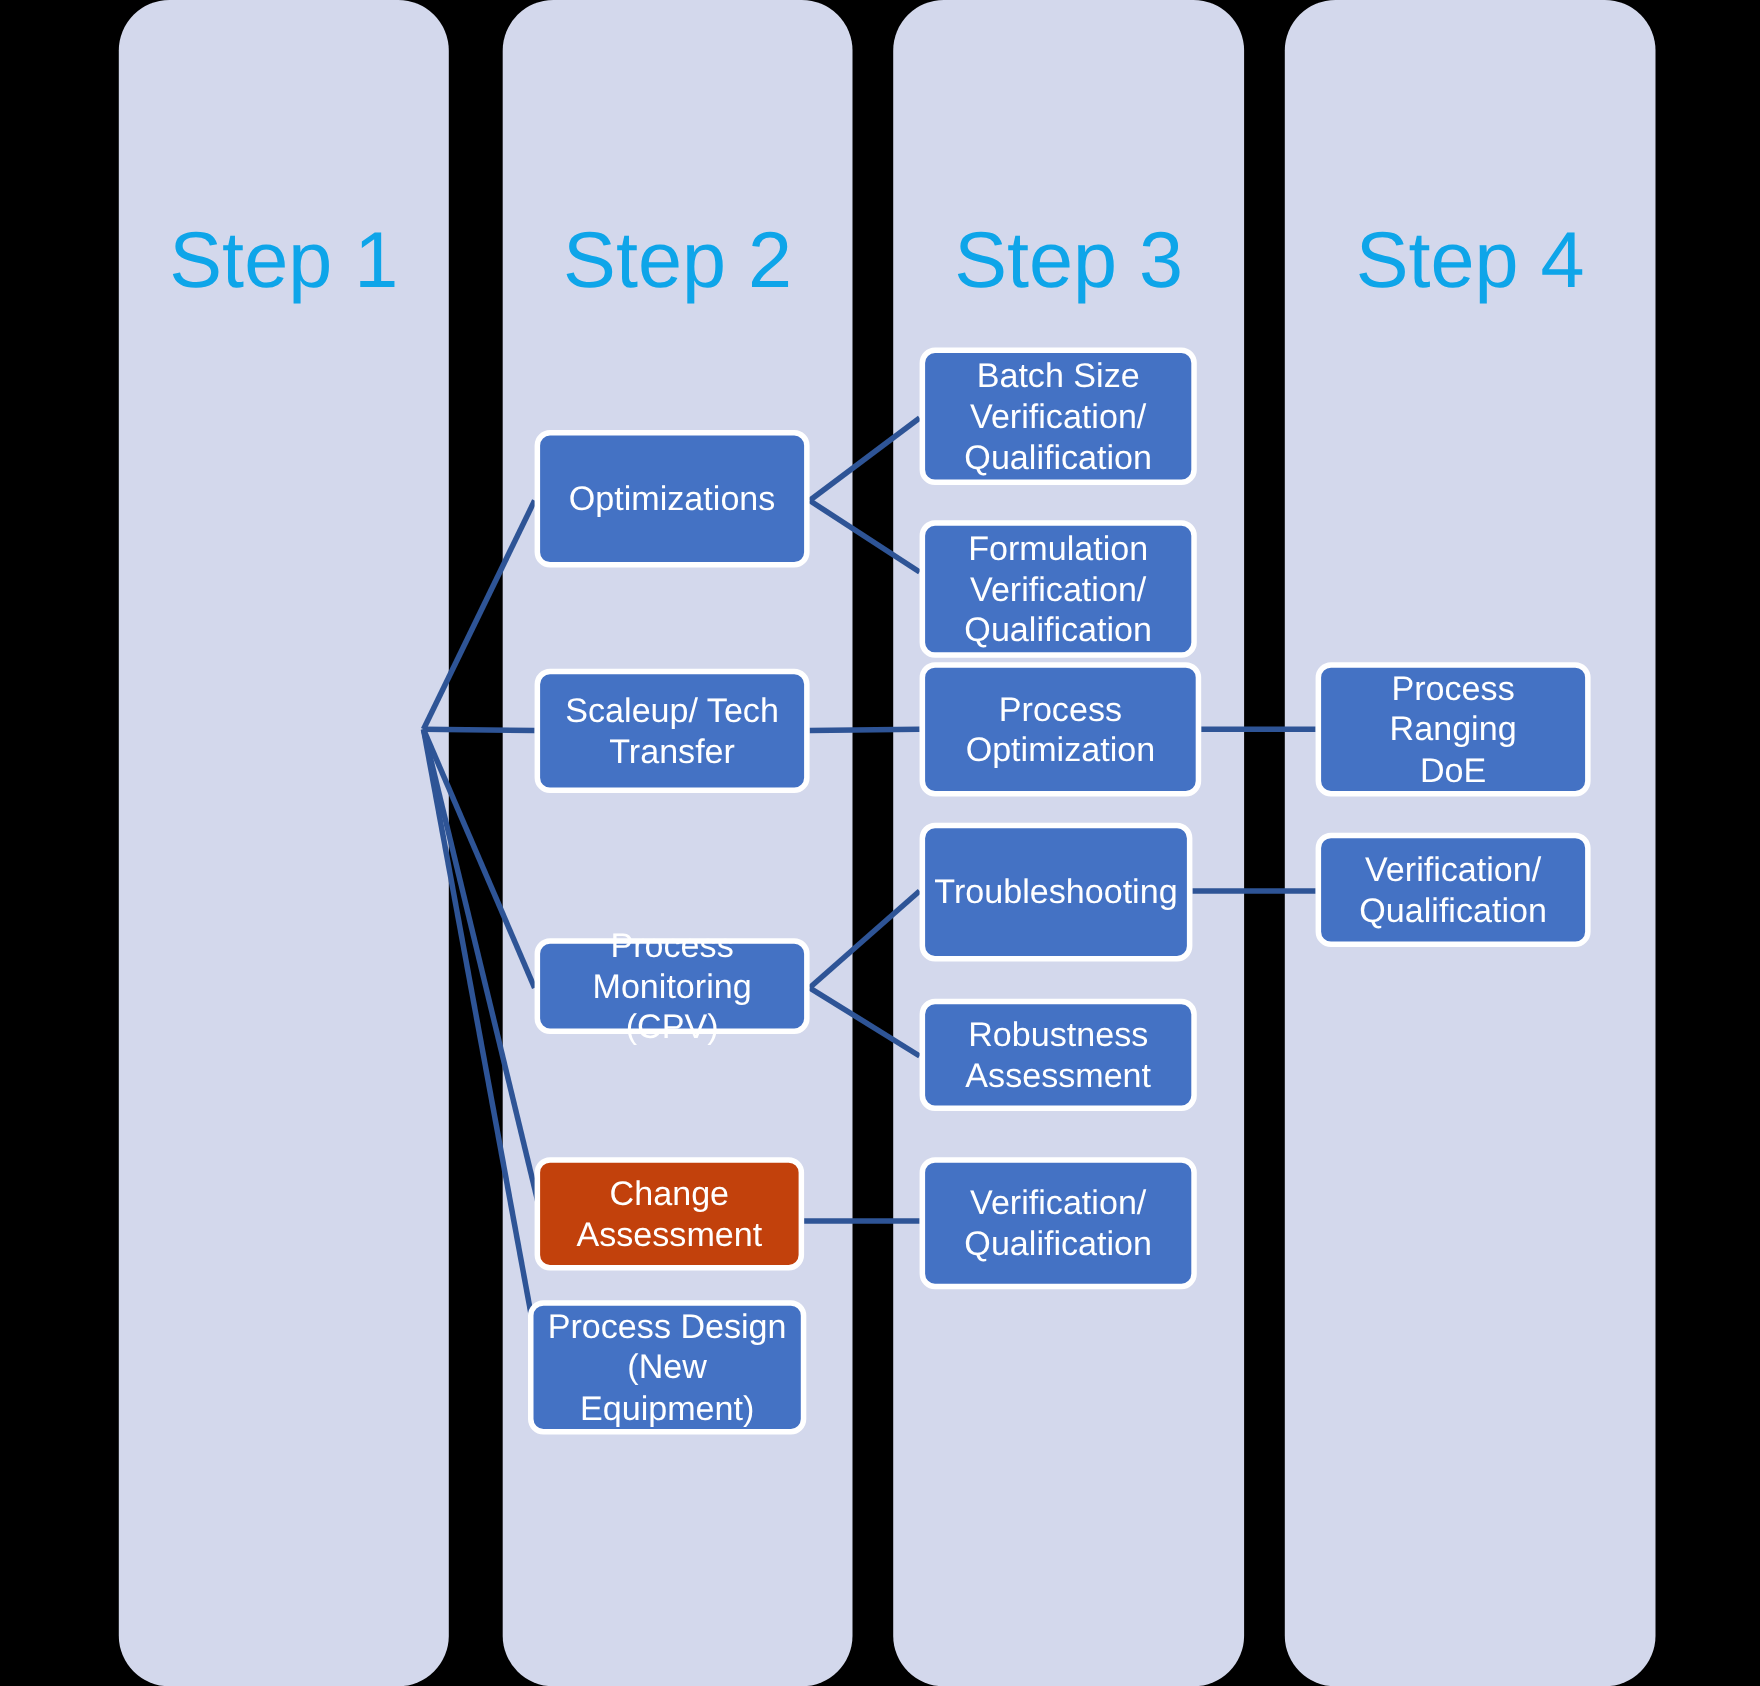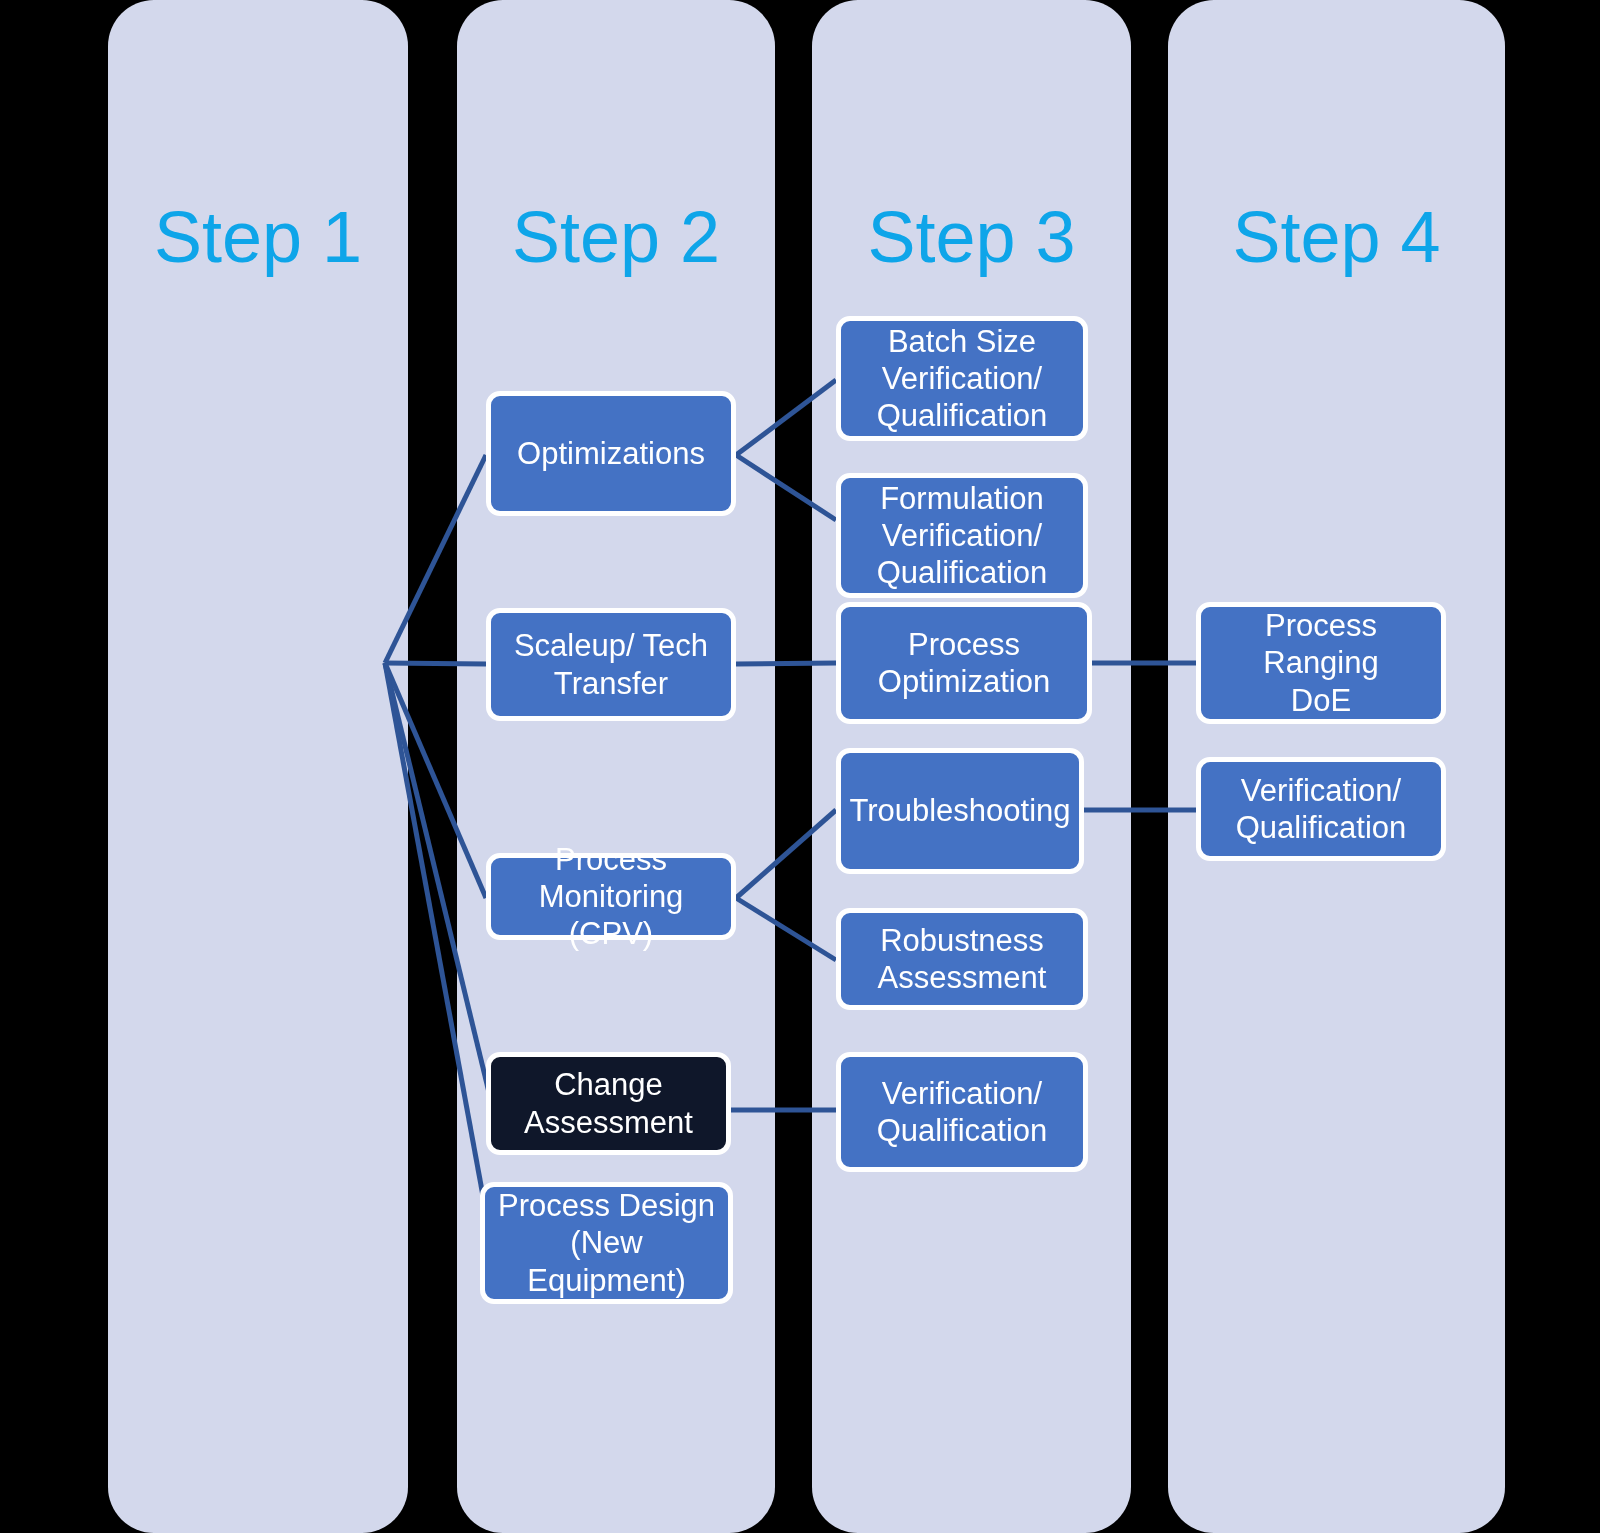--- a/index.html
+++ b/index.html
@@ -87,21 +87,21 @@
       <line x1="736" y1="898" x2="836" y2="960" stroke="#2E5496"></line>
       <line x1="731" y1="1110" x2="836" y2="1110" stroke="#2E5496"></line>
       <line x1="1092" y1="663" x2="1196" y2="663" stroke="#2E5496"></line>
       <line x1="1084" y1="810" x2="1196" y2="810" stroke="#2E5496"></line>
     </svg>
     <div class="node" style="left: 486px; top: 391px; width: 250px; height: 125px; background: rgb(68, 114, 196); border-color: rgb(255, 255, 255);">Optimizations</div>
     <div class="node" style="left: 486px; top: 608px; width: 250px; height: 113px; background: rgb(68, 114, 196); border-color: rgb(255, 255, 255);">Scaleup/ Tech
 Transfer</div>
     <div class="node" style="left: 486px; top: 853px; width: 250px; height: 87px; background: rgb(68, 114, 196); border-color: rgb(255, 255, 255);">Process
 Monitoring (CPV)</div>
-    <div class="node" style="left: 486px; top: 1052px; width: 245px; height: 103px; background: #0f172a; border-color: rgb(255, 255, 255);">Change
+    <div class="node" style="left: 486px; top: 1052px; width: 245px; height: 103px; background: #c2410c; border-color: rgb(255, 255, 255);">Change
 Assessment</div>
     <div class="node" style="left: 480px; top: 1182px; width: 253px; height: 122px; background: rgb(68, 114, 196); border-color: rgb(255, 255, 255);">Process Design
 (New
 Equipment)</div>
     <div class="node" style="left: 836px; top: 316px; width: 252px; height: 125px; background: rgb(68, 114, 196); border-color: rgb(255, 255, 255);">Batch Size
 Verification/
 Qualification</div>
     <div class="node" style="left: 836px; top: 457px; width: 252px; height: 125px; background: rgb(68, 114, 196); border-color: rgb(255, 255, 255); margin-top: 16px;">Formulation
 Verification/
 Qualification</div>

